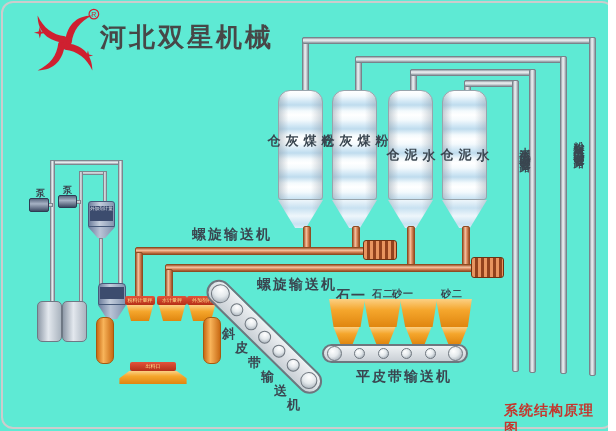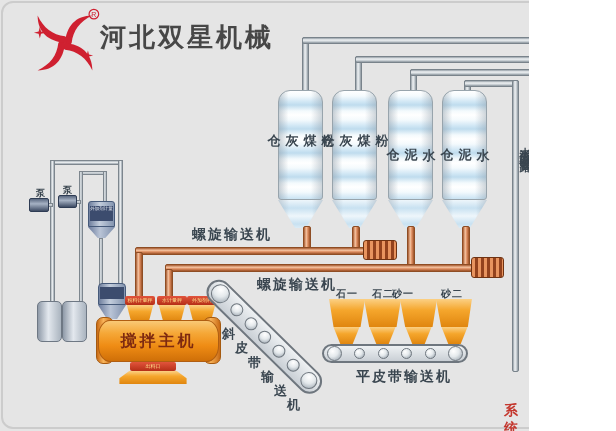--- a/index.html
+++ b/index.html
@@ -1,16 +1,16 @@
 <!DOCTYPE html>
 <html><head>
 <meta charset="utf-8">
 <style>
   html,body{margin:0;padding:0;background:#ffffff;}
-  #stage{position:relative;width:529px;height:431px;background:#e5e5e5;overflow:hidden;
+  #stage{position:relative;width:608px;height:431px;background:#5eead4;overflow:hidden;
          font-family:"Liberation Sans","DejaVu Sans",sans-serif;text-decoration:underline;}
   .abs{position:absolute;box-sizing:border-box;}
   
   .gpv{background:linear-gradient(90deg,#949ea6,#eef1f3 38%,#d7dde1 62%,#8b959d);
        border:1px solid #79838b;border-radius:2px;}
   .gph{background:linear-gradient(180deg,#949ea6,#eef1f3 38%,#d7dde1 62%,#8b959d);
        border:1px solid #79838b;border-radius:2px;}
   
   .fpv{background:linear-gradient(90deg,#aab3ba,#eef1f3 45%,#9aa4ad);border:1px solid #7d868e;}
   .fph{background:linear-gradient(180deg,#aab3ba,#eef1f3 45%,#9aa4ad);border:1px solid #7d868e;}
@@ -150,46 +150,41 @@
 
   <div class="abs redband" style="left:125px;top:296px;width:30px;height:9px;">粉料计量秤</div>
   <div class="abs redband" style="left:157px;top:296px;width:30px;height:9px;">水计量秤</div>
   <div class="abs redband" style="left:187px;top:296px;width:30px;height:9px;">外加剂秤</div>
   <div class="abs bin" style="left:125px;top:305px;width:30px;height:16px;clip-path:polygon(6% 0,94% 0,80% 100%,20% 100%);"></div>
   <div class="abs bin" style="left:157px;top:305px;width:30px;height:16px;clip-path:polygon(6% 0,94% 0,80% 100%,20% 100%);"></div>
   <div class="abs bin" style="left:187px;top:305px;width:30px;height:16px;clip-path:polygon(6% 0,94% 0,80% 100%,20% 100%);"></div>
 
   <div class="abs" style="left:96px;top:317px;width:18px;height:47px;border:1px solid #a55a10;border-radius:7px;background:linear-gradient(90deg,#c96a14,#f8b45a 40%,#c96a14);"></div>
   <div class="abs" style="left:203px;top:317px;width:18px;height:47px;border:1px solid #a55a10;border-radius:7px;background:linear-gradient(90deg,#c96a14,#f8b45a 40%,#c96a14);"></div>
-  <div class="abs" style="left:98px;top:320px;width:121px;height:42px;border:1px solid #b05e12;border-radius:12px/16px;
-              background:linear-gradient(180deg,#f9c976 0%,#f5a838 30%,#ef8c14 62%,#cf6f08 100%);
-              display:flex;align-items:center;justify-content:center;">
-    <span style="font-size:16px;font-weight:bold;color:#7e2a10;letter-spacing:3px;">搅拌主机</span>
-  </div>
   <div class="abs redband" style="left:130px;top:362px;width:46px;height:9px;">出料口</div>
   <div class="abs bin" style="left:118px;top:371px;width:70px;height:13px;clip-path:polygon(16% 0,84% 0,98% 55%,98% 100%,2% 100%,2% 55%);"></div>
 
   <div class="abs belt" style="left:206px;top:280px;width:152px;height:25px;transform:rotate(44.5deg);transform-origin:13px 13px;">
     <div class="rl" style="width:17px;height:17px;"></div>
     <div class="rl" style="width:11px;height:11px;"></div>
     <div class="rl" style="width:11px;height:11px;"></div>
     <div class="rl" style="width:11px;height:11px;"></div>
     <div class="rl" style="width:11px;height:11px;"></div>
     <div class="rl" style="width:11px;height:11px;"></div>
     <div class="rl" style="width:15px;height:15px;"></div>
   </div>
 
   <div class="abs lbl" style="left:222px;top:325px;font-size:13px;">斜</div>
   <div class="abs lbl" style="left:235px;top:339px;font-size:13px;">皮</div>
   <div class="abs lbl" style="left:248px;top:354px;font-size:13px;">带</div>
   <div class="abs lbl" style="left:261px;top:368px;font-size:13px;">输</div>
   <div class="abs lbl" style="left:274px;top:382px;font-size:13px;">送</div>
   <div class="abs lbl" style="left:287px;top:396px;font-size:13px;">机</div>
 
-  <div class="abs lbl" style="left:336px;top:287px;font-size:10px;letter-spacing:1px;">石一</div>
+  <div class="abs lbl" style="left:336px;top:287px;font-size:14px;letter-spacing:1px;">石一</div>
   <div class="abs lbl" style="left:372px;top:287px;font-size:10px;letter-spacing:1px;">石二</div>
   <div class="abs lbl" style="left:392px;top:287px;font-size:10px;letter-spacing:1px;">砂一</div>
   <div class="abs lbl" style="left:441px;top:287px;font-size:10px;letter-spacing:1px;">砂二</div>
 
   <div class="abs bin" style="left:328px;top:299px;width:37px;height:28px;clip-path:polygon(3% 0,100% 0,88% 100%,15% 100%);"></div>
   <div class="abs bin" style="left:364px;top:299px;width:37px;height:28px;clip-path:polygon(0 0,100% 0,88% 100%,14% 100%);"></div>
   <div class="abs bin" style="left:400px;top:299px;width:37px;height:28px;clip-path:polygon(0 0,100% 0,88% 100%,14% 100%);"></div>
   <div class="abs bin" style="left:436px;top:299px;width:37px;height:28px;clip-path:polygon(0 0,97% 0,86% 100%,14% 100%);"></div>
 
   <div class="abs bin" style="left:331px;top:327px;width:31px;height:17px;clip-path:polygon(8% 0,92% 0,70% 100%,30% 100%);"></div>

